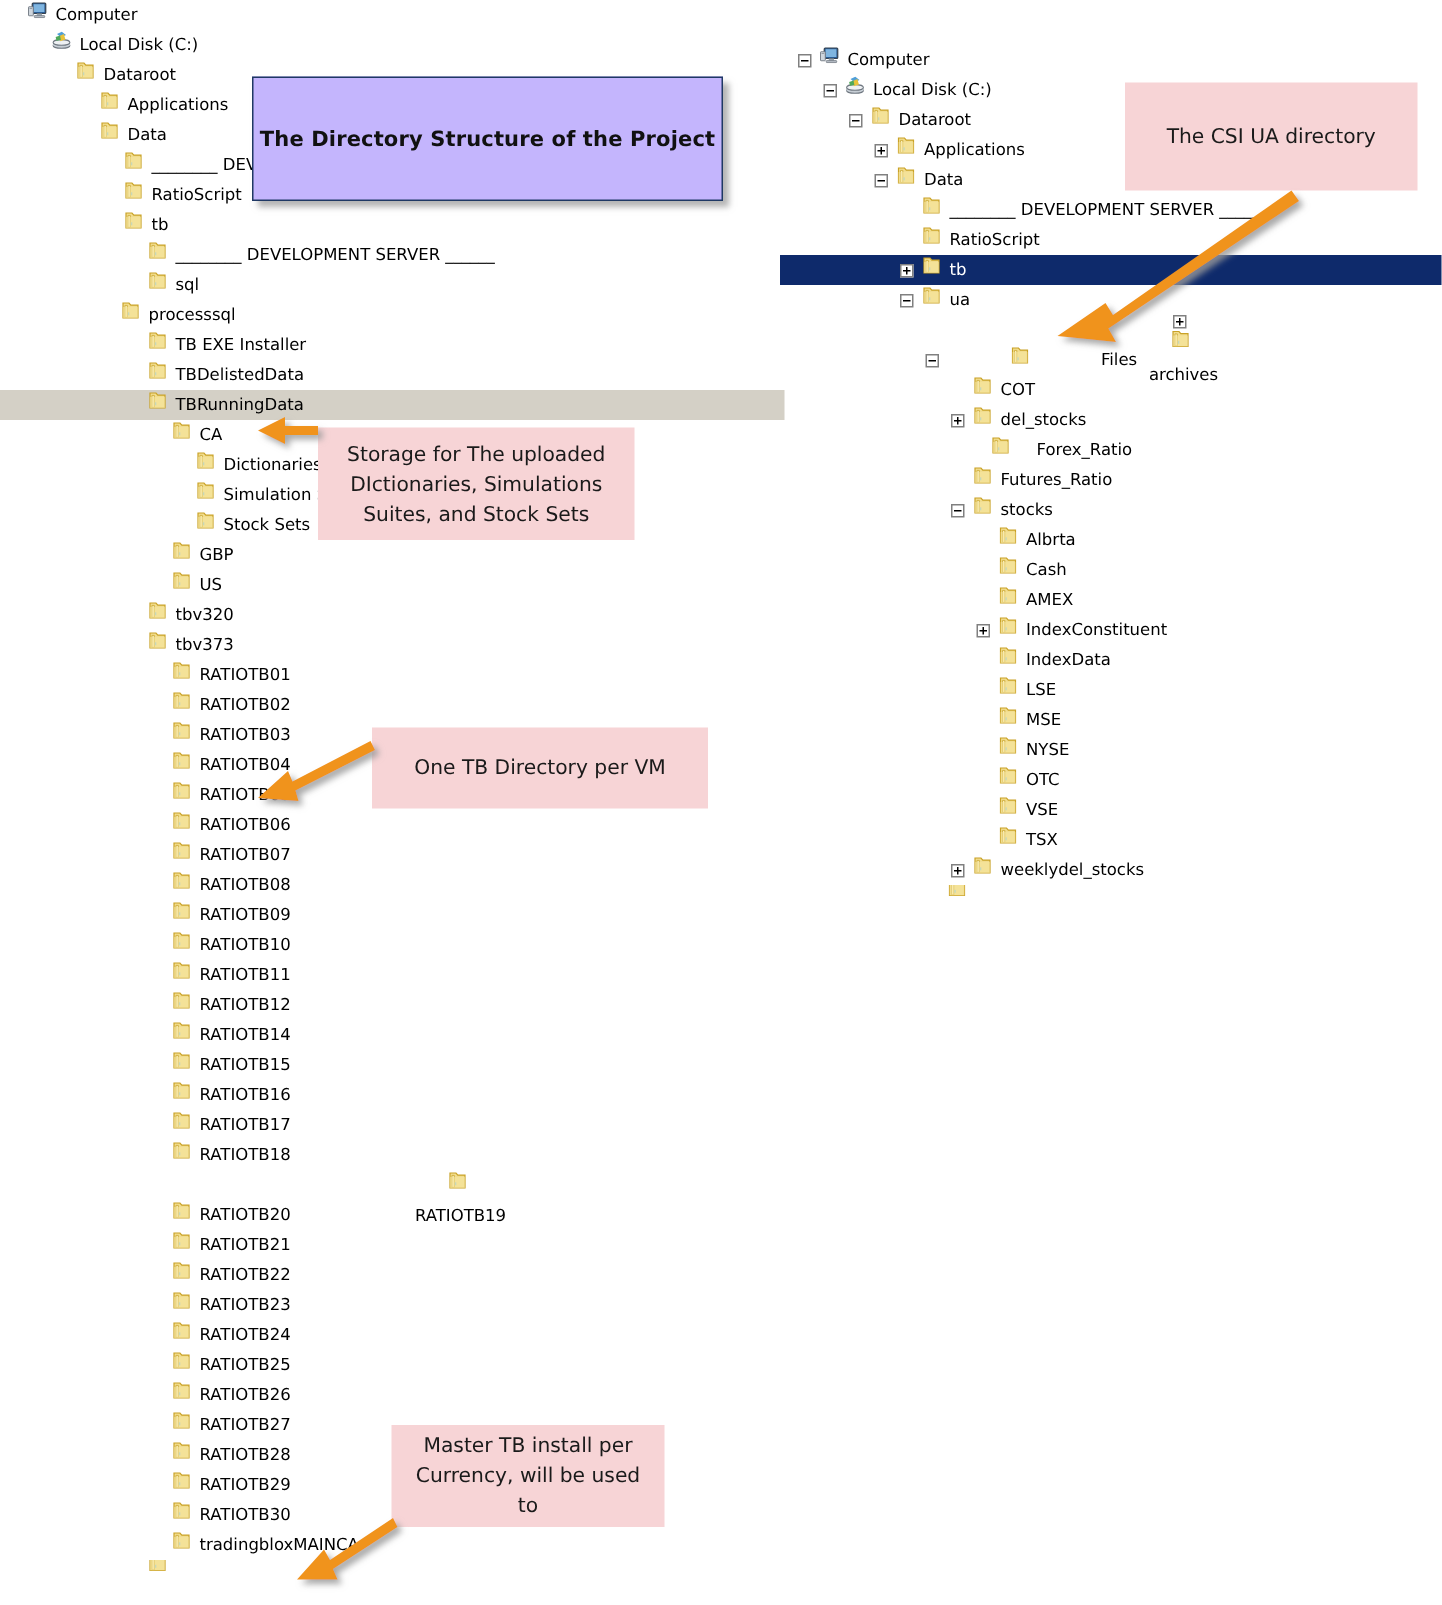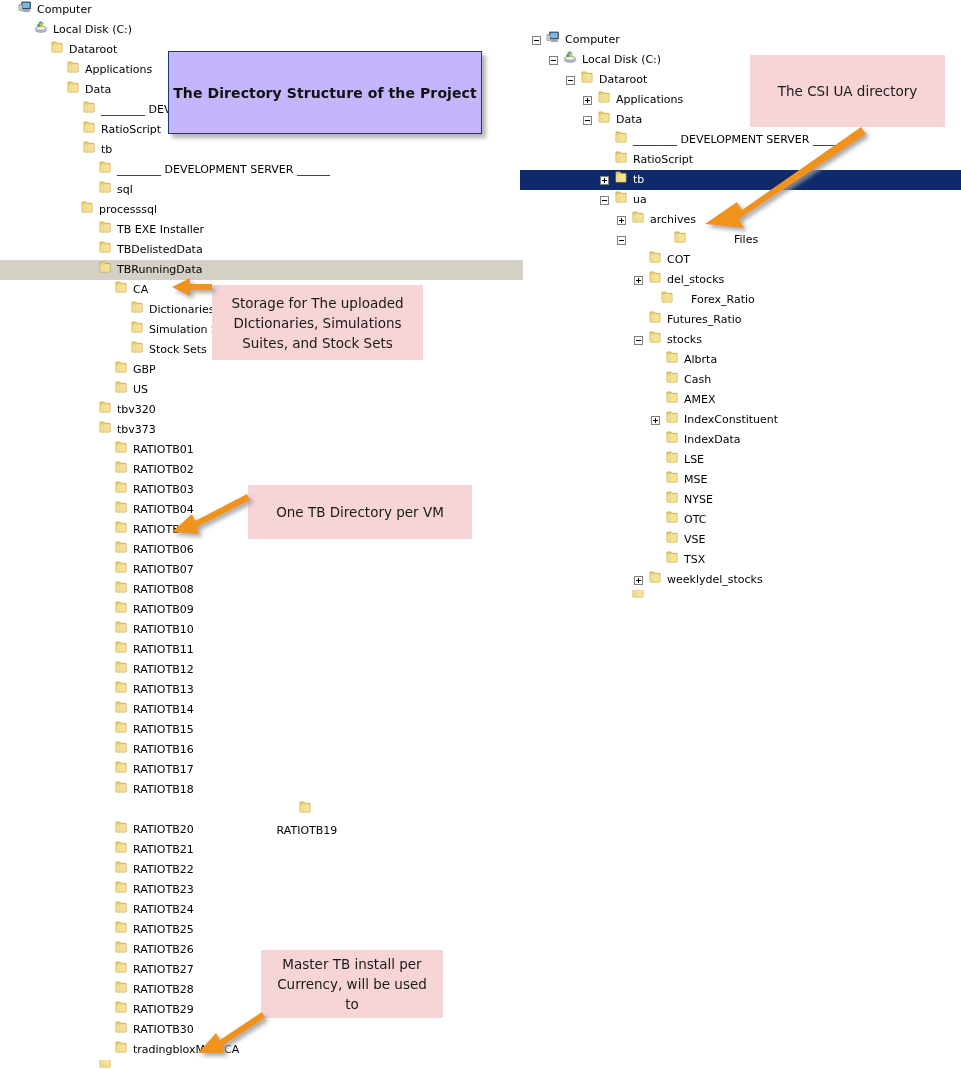--- a/index.html
+++ b/index.html
@@ -438,29 +438,20 @@
         </svg></span>
       <span class="lbl">RATIOTB12</span>
     </div>
     <div class="tree-row" style="padding-left: 114px;">
       <span class="ico"><svg width="14" height="14" viewBox="0 0 14 14" xmlns="http://www.w3.org/2000/svg">
           <path d="M2 2 L6 2 L7.2 3.4 L12 3.4 L12 12 L2 12 Z" fill="#f2dd8e" stroke="#c9a227" stroke-width="0.8"></path>
           <path d="M3.3 3.6 L4.9 3.6 L4.9 11.6 L3.3 11.6 Z" fill="#fbf0bd" stroke="#cfae3b" stroke-width="0.6"></path>
           <rect x="5.2" y="8.2" width="1.0" height="2.0" fill="#8fc7d6"></rect>
           <path d="M2 12 L12 12 L12 4.6 L2 4.6 Z" fill="#f6e6a0" opacity="0.55"></path>
         </svg></span>
-      <span class="lbl">RATIOTB13</span>
-    </div>
-    <div class="tree-row" style="padding-left: 114px;">
-      <span class="ico"><svg width="14" height="14" viewBox="0 0 14 14" xmlns="http://www.w3.org/2000/svg">
-          <path d="M2 2 L6 2 L7.2 3.4 L12 3.4 L12 12 L2 12 Z" fill="#f2dd8e" stroke="#c9a227" stroke-width="0.8"></path>
-          <path d="M3.3 3.6 L4.9 3.6 L4.9 11.6 L3.3 11.6 Z" fill="#fbf0bd" stroke="#cfae3b" stroke-width="0.6"></path>
-          <rect x="5.2" y="8.2" width="1.0" height="2.0" fill="#8fc7d6"></rect>
-          <path d="M2 12 L12 12 L12 4.6 L2 4.6 Z" fill="#f6e6a0" opacity="0.55"></path>
-        </svg></span>
       <span class="lbl">RATIOTB14</span>
     </div>
     <div class="tree-row" style="padding-left: 114px;">
       <span class="ico"><svg width="14" height="14" viewBox="0 0 14 14" xmlns="http://www.w3.org/2000/svg">
           <path d="M2 2 L6 2 L7.2 3.4 L12 3.4 L12 12 L2 12 Z" fill="#f2dd8e" stroke="#c9a227" stroke-width="0.8"></path>
           <path d="M3.3 3.6 L4.9 3.6 L4.9 11.6 L3.3 11.6 Z" fill="#fbf0bd" stroke="#cfae3b" stroke-width="0.6"></path>
           <rect x="5.2" y="8.2" width="1.0" height="2.0" fill="#8fc7d6"></rect>
           <path d="M2 12 L12 12 L12 4.6 L2 4.6 Z" fill="#f6e6a0" opacity="0.55"></path>
         </svg></span>
       <span class="lbl">RATIOTB15</span>
@@ -708,21 +699,21 @@
     <div class="tree-row" style="padding-left: 80px;">
       <span class="twisty box"></span>
       <span class="ico"><svg width="14" height="14" viewBox="0 0 14 14" xmlns="http://www.w3.org/2000/svg">
           <path d="M2 2 L6 2 L7.2 3.4 L12 3.4 L12 12 L2 12 Z" fill="#f2dd8e" stroke="#c9a227" stroke-width="0.8"></path>
           <path d="M3.3 3.6 L4.9 3.6 L4.9 11.6 L3.3 11.6 Z" fill="#fbf0bd" stroke="#cfae3b" stroke-width="0.6"></path>
           <rect x="5.2" y="8.2" width="1.0" height="2.0" fill="#8fc7d6"></rect>
           <path d="M2 12 L12 12 L12 4.6 L2 4.6 Z" fill="#f6e6a0" opacity="0.55"></path>
         </svg></span>
       <span class="lbl">ua</span>
     </div>
-    <div class="tree-row" style="padding-left: 97px;">
+    <div class="tree-row" style="padding-left: 97px; flex-direction: column;">
       <span class="twisty box plus"></span>
       <span class="ico"><svg width="14" height="14" viewBox="0 0 14 14" xmlns="http://www.w3.org/2000/svg">
           <path d="M2 2 L6 2 L7.2 3.4 L12 3.4 L12 12 L2 12 Z" fill="#f2dd8e" stroke="#c9a227" stroke-width="0.8"></path>
           <path d="M3.3 3.6 L4.9 3.6 L4.9 11.6 L3.3 11.6 Z" fill="#fbf0bd" stroke="#cfae3b" stroke-width="0.6"></path>
           <rect x="5.2" y="8.2" width="1.0" height="2.0" fill="#8fc7d6"></rect>
           <path d="M2 12 L12 12 L12 4.6 L2 4.6 Z" fill="#f6e6a0" opacity="0.55"></path>
         </svg></span>
       <span class="lbl">archives</span>
     </div>
     <div class="tree-row" style="padding-left: 97px; gap: 42px;">

